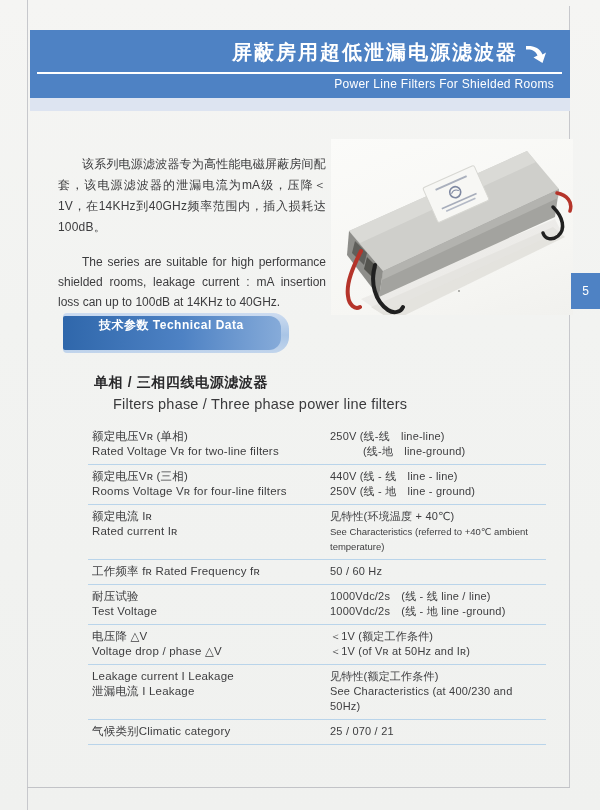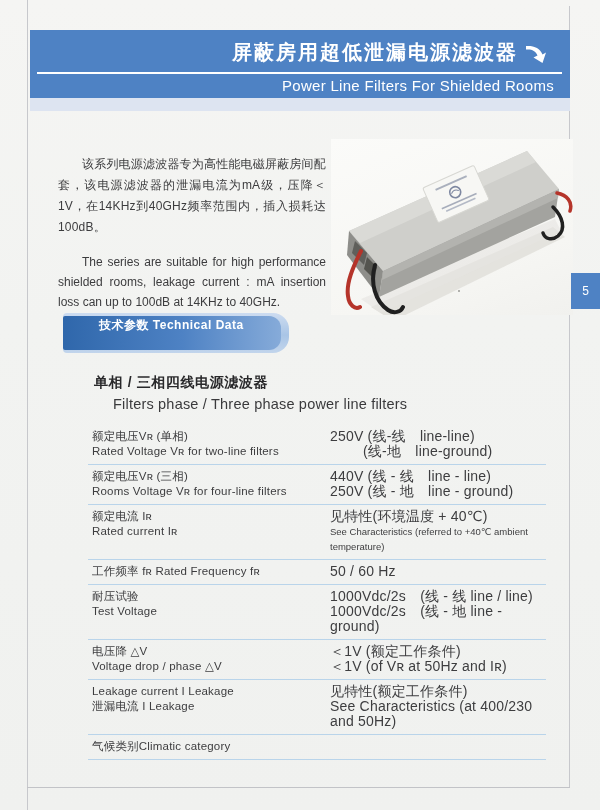--- a/index.html
+++ b/index.html
@@ -28,21 +28,21 @@
     position:absolute;right:52px;top:9px;
     color:#ffffff;font-size:20px;font-weight:bold;letter-spacing:2px;
     white-space:nowrap;
   }
   .header-arrow{position:absolute;right:22px;top:12px;width:24px;height:24px;}
   .header-rule{
     position:absolute;left:7px;right:8px;top:42px;height:2px;background:#ffffff;
   }
   .header-subtitle{
     position:absolute;right:16px;top:47px;
-    color:#ffffff;font-size:15px;letter-spacing:.3px;white-space:nowrap;
+    color:#ffffff;font-size:12px;letter-spacing:.3px;white-space:nowrap;
   }
   .light-strip{
     position:absolute;left:30px;top:98px;width:540px;height:13px;
     background:#dde4f1;
   }
 
   
   .intro{position:absolute;left:58px;top:154px;width:268px;color:#3c3c3e;}
   .intro p{margin:0 0 14px 0;font-size:12px;line-height:21px;text-align:justify;}
   .intro p.zh{text-indent:2em;letter-spacing:.2px;}
@@ -83,21 +83,21 @@
     position:absolute;left:113px;top:396px;
     font-size:14.5px;color:#3a3a3c;letter-spacing:.2px;
   }
 
   
   .spec-table{position:absolute;left:88px;top:425px;width:458px;color:#3d3d3f;}
   .trow{display:flex;border-bottom:1px solid #b9d4ea;padding:4px 0 5px 4px;}
   .tleft{width:238px;flex:0 0 238px;}
   .tright{flex:1;}
   .cl{font-size:11.5px;line-height:15px;letter-spacing:.2px;}
-  .cv{font-size:14px;line-height:15px;letter-spacing:.2px;}
+  .cv{font-size:11px;line-height:15px;letter-spacing:.2px;}
   .r1 .cv2{padding-left:33px;}
   .r3 .cv2{font-size:9.5px;letter-spacing:0;}
   .single .cl,.single .cv{line-height:15px;}
   .trow.single{padding:4px 0 5px 4px;}
 </style>
 </head>
 <body>
 
 <div class="sheet">
 
@@ -241,16 +241,19 @@
       <div class="tright">
         <div class="cv">见特性(额定工作条件)</div>
         <div class="cv cv2">See Characteristics (at 400/230 and 50Hz)</div>
       </div>
     </div>
 
     <div class="trow r8 single">
       <div class="tleft">
         <div class="cl">气候类别Climatic category</div>
       </div>
+      <div class="tright">
+        <div class="cv">25 / 070 / 21</div>
+      </div>
     </div>
 
   </div>
 </div>
 
 </body></html>

